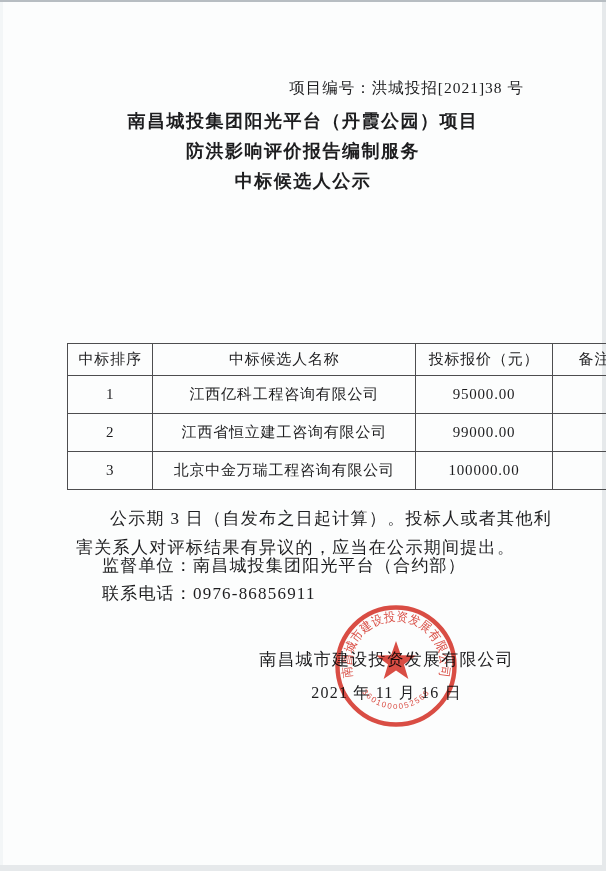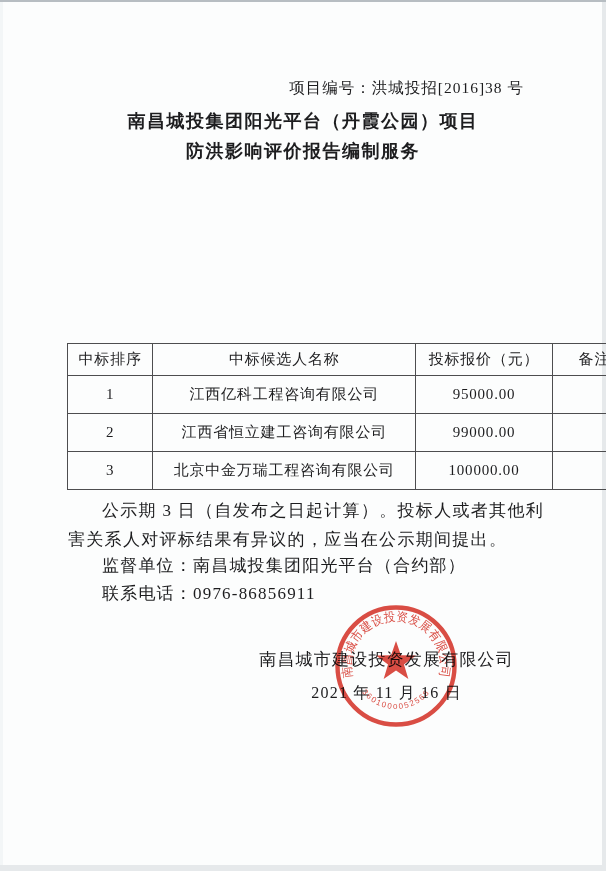--- a/index.html
+++ b/index.html
@@ -42,21 +42,21 @@
     border:1.4px solid #4d4d4f;
     text-align:center; vertical-align:middle;
     font-weight:normal; padding:0; overflow:hidden;
   }
   .bid-table thead th { height:31px; }
   .bid-table tbody td { height:37px; }
   .col-rank { width:15%; } .col-name { width:46.2%; }
   .col-price { width:24%; } .col-note { width:14.8%; }
 
   .notice {
-    position:absolute; top:497px; left:68px; width:476px; margin:0;
+    position:absolute; top:497px; left:68px; width:476px; margin:8px;
     font-size:17px; line-height:28.5px; letter-spacing:1.3px;
     text-align:justify; text-indent:2em;
   }
   .supervisor, .phone {
     position:absolute; left:68px; width:476px;
     font-size:17px; letter-spacing:1.2px; text-indent:2em;
   }
   .supervisor { top:554px; }
   .phone { top:582px; }
 
@@ -76,25 +76,26 @@
 </head>
 <body>
 
 <div class="page">
 
   <div class="edge-top"></div>
   <div class="edge-right"></div>
   <div class="edge-bottom"></div>
   <div class="edge-left"></div>
 
-  <div class="proj-num">项目编号：洪城投招[2016]38 号</div>
+  <div class="proj-num">项目编号：洪城投招[2021]38 号</div>
 
   <div class="titles">
     <div>南昌城投集团阳光平台（丹霞公园）项目</div>
     <div>防洪影响评价报告编制服务</div>
+    <div>中标候选人公示</div>
   </div>
 
 
   <table class="bid-table">
     <colgroup>
       <col class="col-rank">
         <col class="col-name">
         <col class="col-price">
         <col class="col-note">
     </colgroup>

